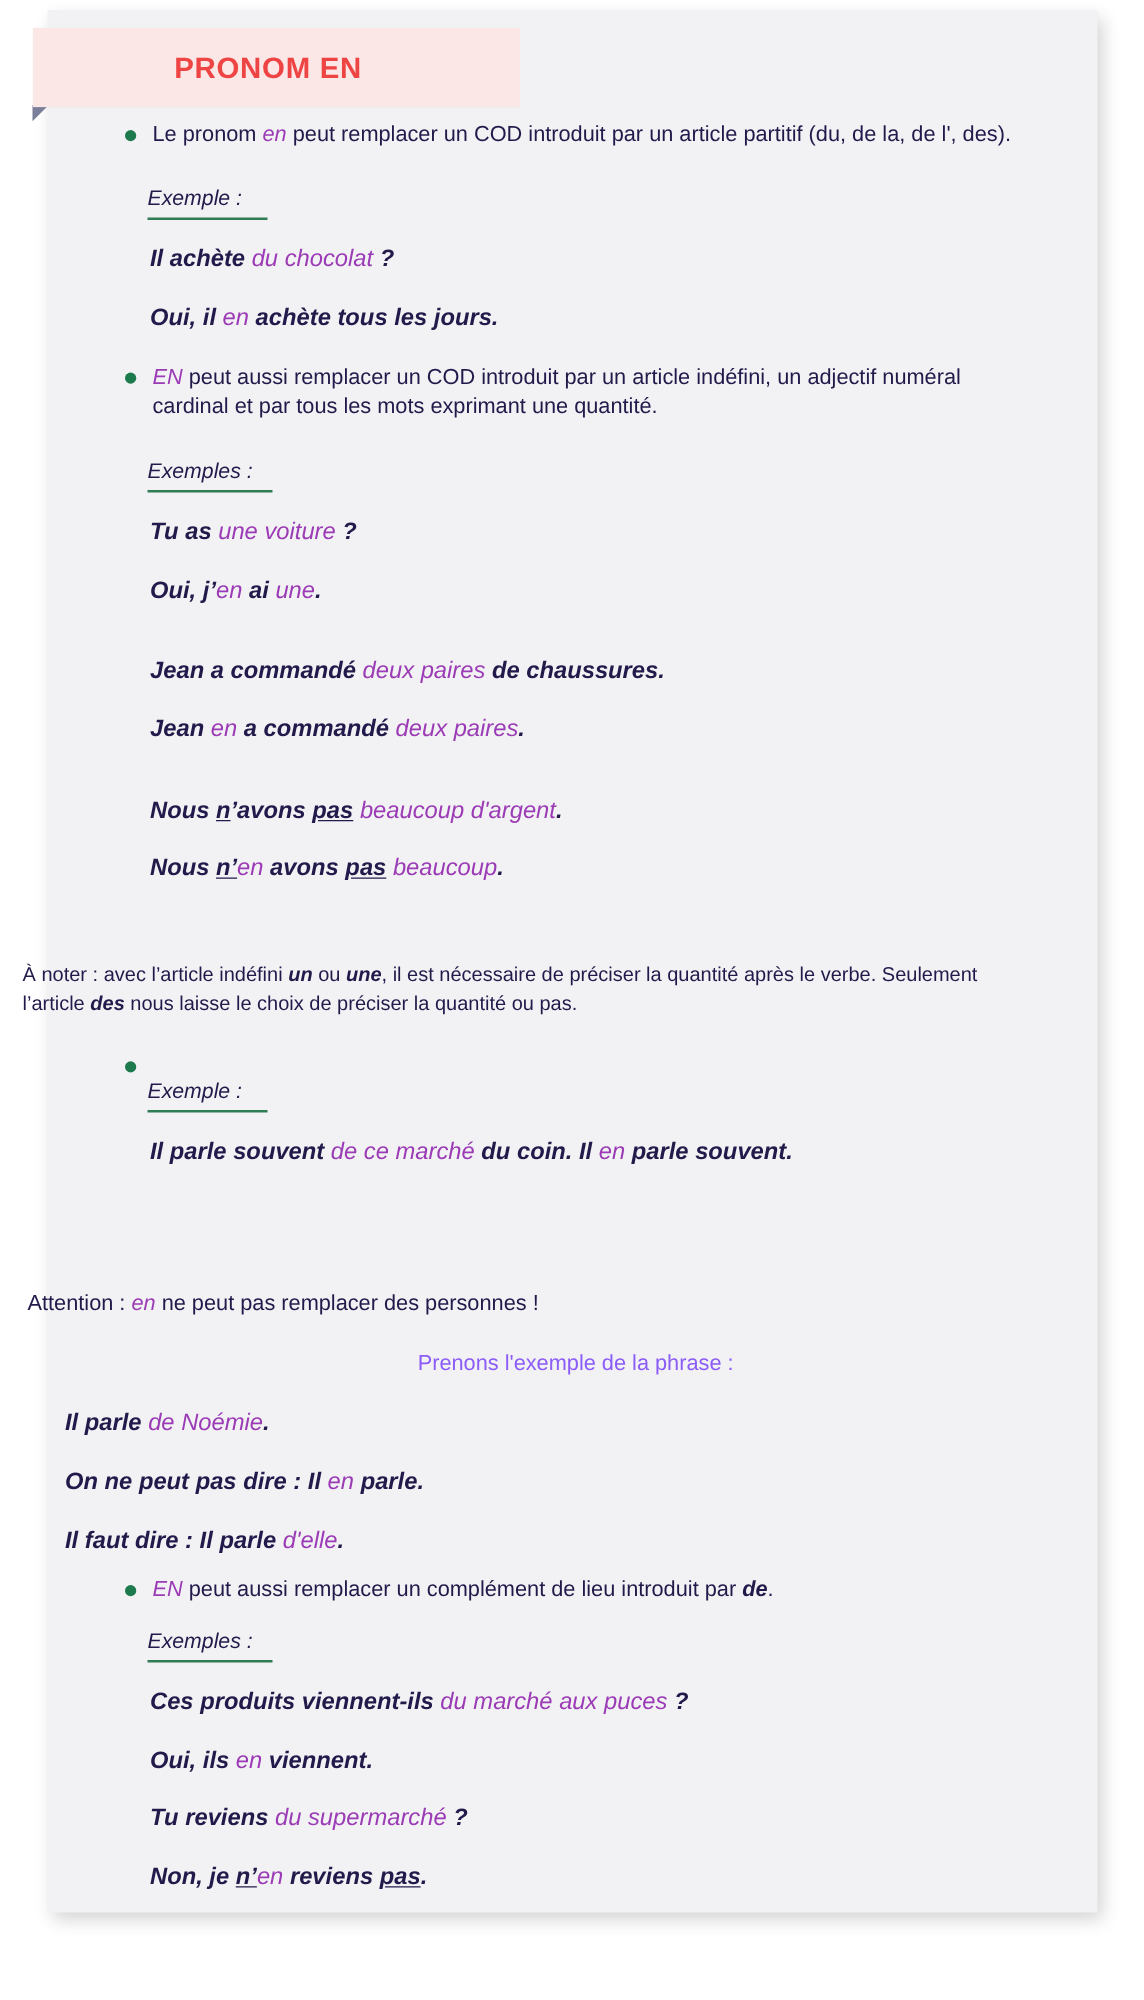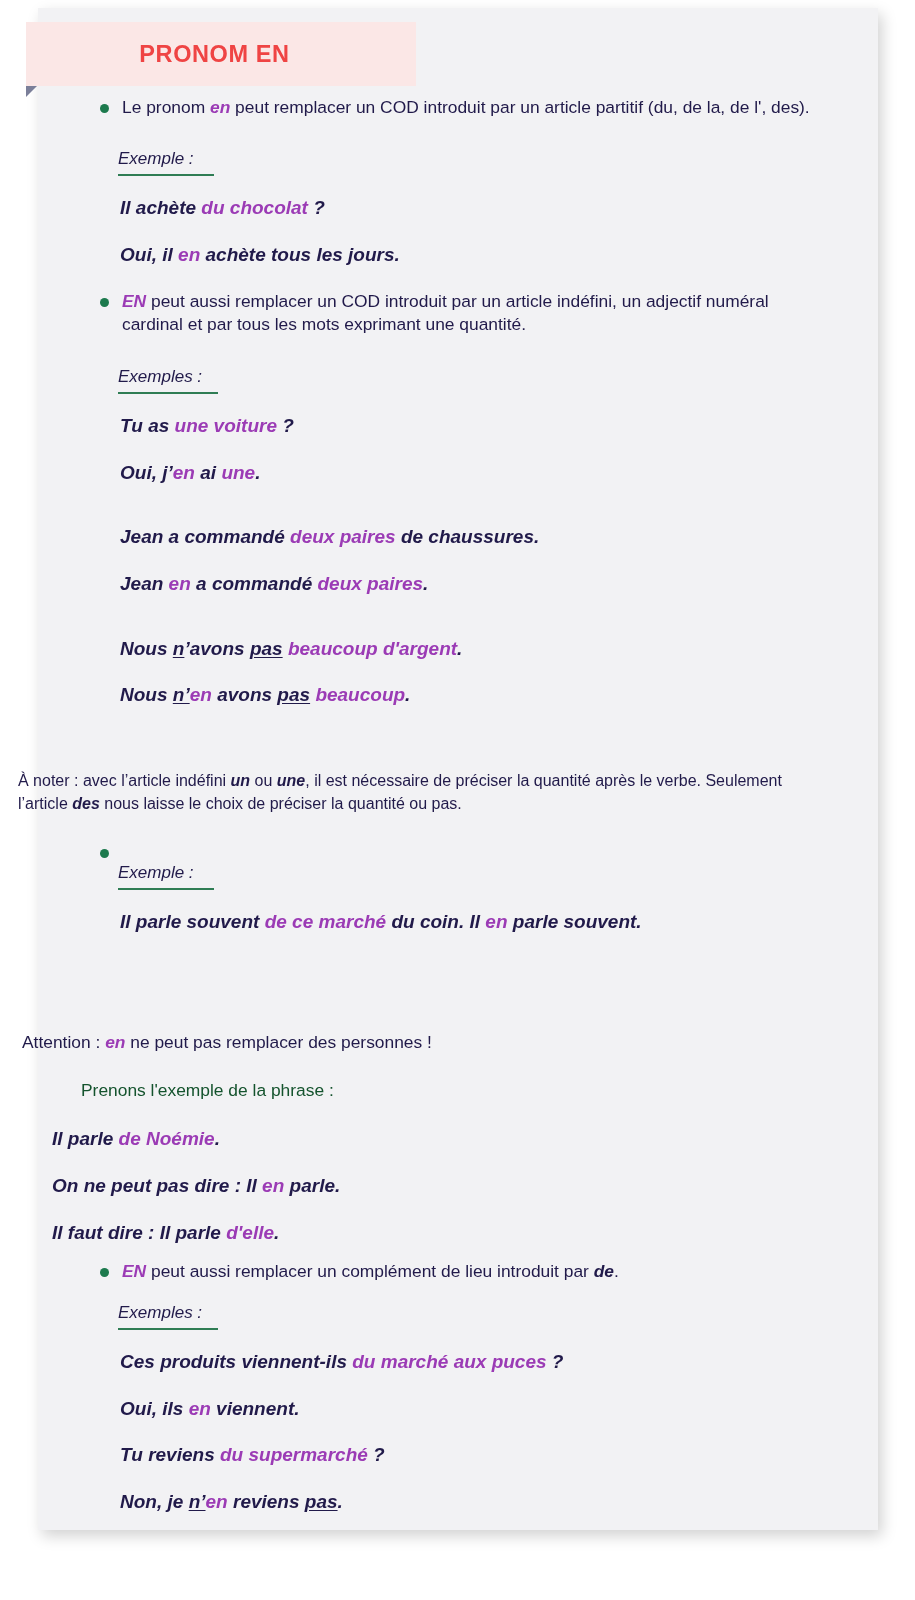--- a/index.html
+++ b/index.html
@@ -107,21 +107,22 @@
   .attention-para {
     padding-left: 22px;
     font-size: 17.4px;
     line-height: 1.4;
     color: #211a4a;
     margin-top: 39px;
   }
   .lead-in {
     padding-left: 81px;
     font-size: 17.4px;
-    color: #14532d;
+    color: #8b5cf6;
+    text-align: center;
   }
   .label-block { position: relative; padding-left: 118px; font-style: italic; }
   .ex-label {
     display: inline-block;
     position: relative;
     font-size: 17px;
     color: #211a4a;
     padding-bottom: 7px;
   }
   .ex-label::after {
@@ -139,21 +140,21 @@
     font-size: 19px;
     font-style: italic;
     font-weight: bold;
     color: #211a4a;
     line-height: 1.3;
   }
   .example.ind2 { padding-left: 52px; }
   .hl {
     color: #9b3bb5;
     font-style: italic;
-    font-weight: bold;
+    font-weight: normal;
   }
   .bi { font-style: italic; font-weight: bold; color: #211a4a; }
   .u { text-decoration: underline; text-underline-offset: 2px; }
   .sp14 { height: 14px; }
   .sp16 { height: 16px; }
   .sp20 { height: 20px; }
   .sp22 { height: 22px; }
   .sp26 { height: 26px; }
   .sp30 { height: 30px; }
   .sp40 { height: 40px; }

